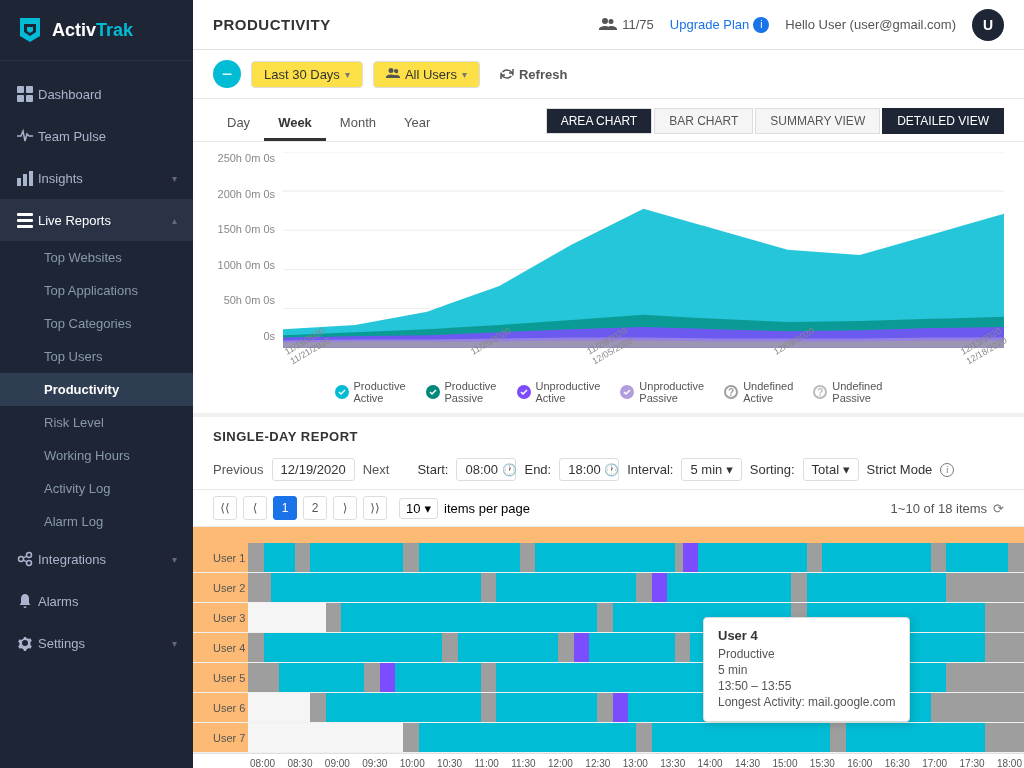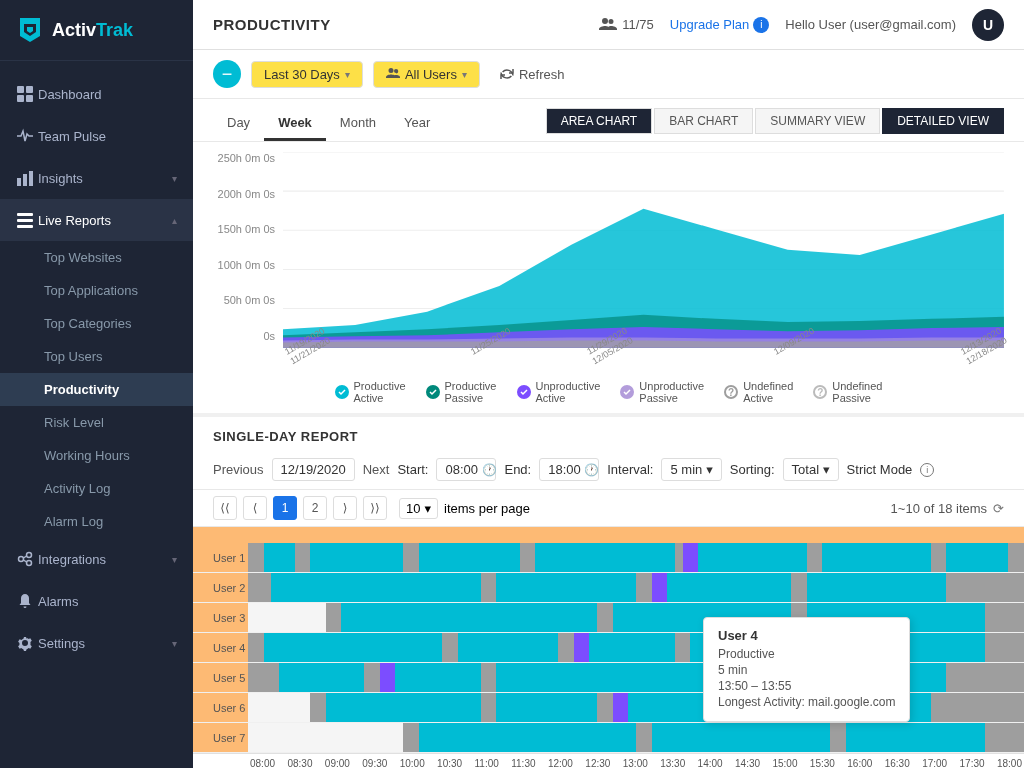--- a/index.html
+++ b/index.html
@@ -30,21 +30,21 @@
     .user-avatar { width: 32px; height: 32px; border-radius: 50%; background: #1e2535; color: #fff; display: flex; align-items: center; justify-content: center; font-weight: 600; font-size: 14px; }
 
     
     #content { flex: 1; overflow-y: auto; padding: 0; background: #f5f5f5; }
 
     
     .filters-bar { background: #fff; padding: 10px 20px; display: flex; align-items: center; gap: 10px; border-bottom: 1px solid #e8e8e8; }
     .filter-btn { display: flex; align-items: center; gap: 5px; padding: 5px 12px; border: 1px solid #ddd; border-radius: 4px; background: #fde047; cursor: pointer; font-size: 13px; color: #333; }
     .filter-btn .chevron { font-size: 10px; color: #777; }
     .minus-btn { width: 28px; height: 28px; border-radius: 50%; background: #00bcd4; color: #fff; display: flex; align-items: center; justify-content: center; font-size: 18px; cursor: pointer; }
-    .refresh-btn { display: flex; align-items: center; gap: 5px; padding: 5px 10px; cursor: pointer; color: #555; font-size: 13px; }
+    .refresh-btn { display: flex; align-items: center; gap: 5px; padding: 5px 10px; cursor: pointer; color: #555; font-size: 13px; font-weight: bold; }
 
     
     .view-tabs { background: #fff; padding: 8px 20px 0; display: flex; align-items: center; justify-content: space-between; border-bottom: 1px solid #e8e8e8; }
     .time-tabs { display: flex; gap: 0; }
     .time-tab { padding: 8px 14px; cursor: pointer; font-size: 13px; color: #555; border-bottom: 3px solid transparent; }
     .time-tab.active { color: #333; font-weight: 700; border-bottom: 3px solid #333; text-align: center; }
     .chart-type-tabs { display: flex; gap: 2px; margin-bottom: 6px; }
     .chart-type-tab { padding: 5px 14px; font-size: 12px; font-weight: 500; cursor: pointer; border: 1px solid #ddd; background: #f5f5f5; color: #555; }
     .chart-type-tab.active { background: #1e2535; color: #fff; border-color: #1e2535; }
     .chart-type-tab.area-active { background: #1e2535; color: #fff; }
@@ -368,21 +368,21 @@
     <div class="section-header">
       <span>SINGLE-DAY REPORT</span>
     </div>
 
     <div class="report-controls">
       <span class="ctrl-label">Previous</span>
       <div class="date-input">
         <span>12/19/2020</span>
       </div>
       <span class="ctrl-label">Next</span>
-      <span style="margin-left:0;">Start:</span>
+      <span style="margin-left:20px;">Start:</span>
       <div class="time-input">
         <span>08:00</span>
         <span class="clock-icon">🕐</span>
       </div>
       <span>End:</span>
       <div class="time-input">
         <span>18:00</span>
         <span class="clock-icon">🕐</span>
       </div>
       <span>Interval:</span>

